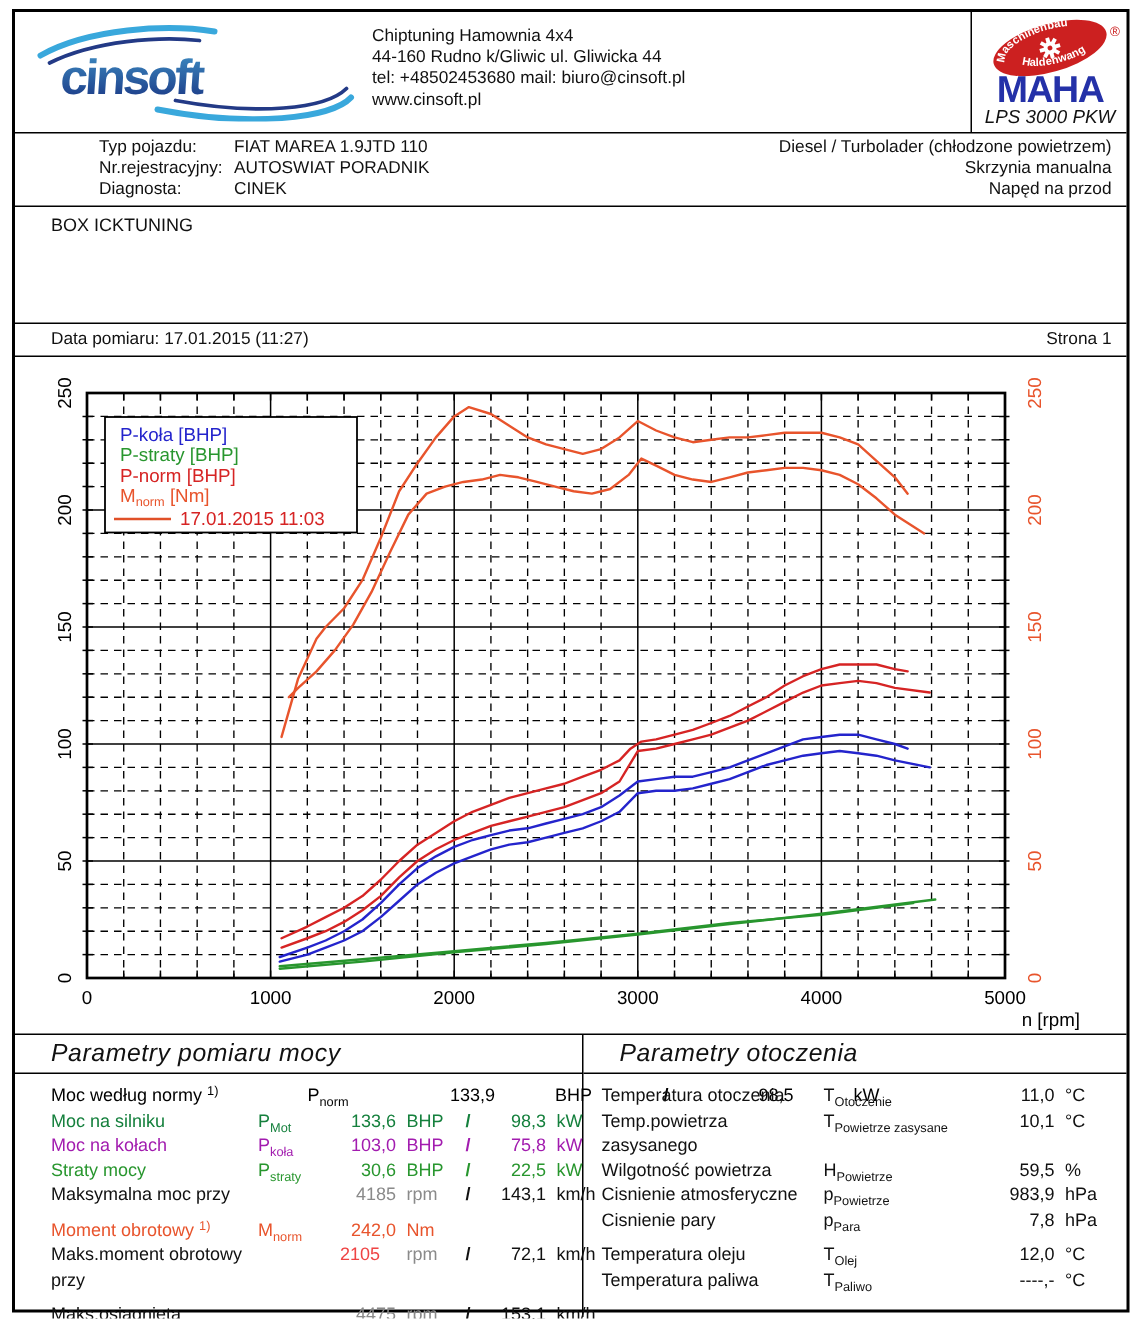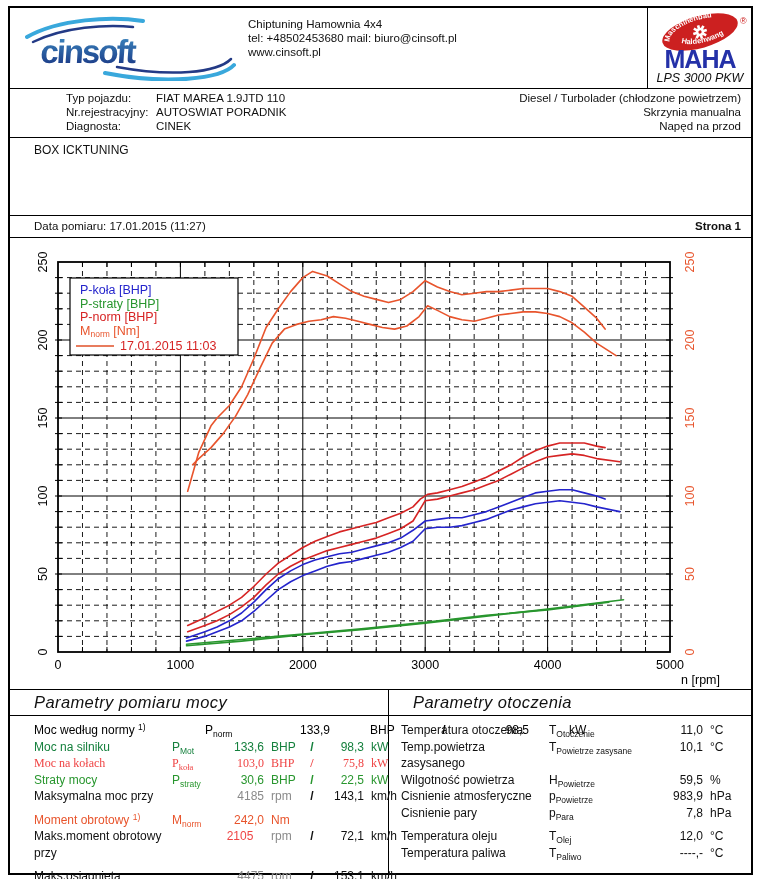--- a/index.html
+++ b/index.html
@@ -11,21 +11,21 @@
   .company{flex:1;padding-top:9px;font-size:11.5px;line-height:14.2px;}
   .maha-box{width:104px;border-left:1.5px solid #000;display:flex;flex-direction:column;align-items:center;justify-content:flex-start;padding-top:2px;box-sizing:border-box;}
   
   .sec{border-top:1.5px solid #000;}
   .info{padding:3px 10px 4px 24px;font-size:11.5px;line-height:13.8px;}
   .i-row{display:flex;margin-left:32px;}
   .i-label{width:90px;}
   .i-right{margin-left:auto;text-align:right;}
   .boxnote{height:78px;box-sizing:border-box;padding:5px 10px 0 24px;font-size:12px;}
   .datarow{height:22px;box-sizing:border-box;padding:4px 10px 0 24px;font-size:11.5px;display:flex;}
-  .datarow .right{margin-left:auto;font-weight:bold;}
+  .datarow .right{margin-left:auto;}
   .chart-sec{height:451px;position:relative;}
   #chart-svg{position:absolute;left:0;top:0;}
   
   .tables{display:flex;height:189px;box-sizing:border-box;}
   .pt{width:379px;box-sizing:border-box;border-right:1.5px solid #000;}
   .et{flex:1;}
   .tbl-title{font-style:italic;font-size:16.5px;padding:3px 0 3px 24px;border-bottom:1.3px solid #000;letter-spacing:0.4px;}
   .tbl-body{padding:6px 0 0 24px;}
   .et .tbl-body{padding-left:12px;}
   .pt-row{display:grid;grid-template-columns:138px 44px 48px 40px 16px 44px 36px;font-size:12px;line-height:16.5px;}
@@ -55,20 +55,21 @@
         </defs>
         <path d="M6,22 C38,4 90,1 122,6" fill="none" stroke="#39a8dc" stroke-width="4" stroke-linecap="round"></path>
         <path d="M12,27 C42,12 86,9 112,12" fill="none" stroke="#233a86" stroke-width="2.5" stroke-linecap="round"></path>
         <text x="22" y="48" font-size="33" font-weight="bold" letter-spacing="-2" fill="url(#lg)" transform="skewX(-4)">cinsoft</text>
         <path d="M96,52 C150,62 196,58 210,44" fill="none" stroke="#233a86" stroke-width="2.5" stroke-linecap="round"></path>
         <path d="M84,58 C146,70 200,64 213,50" fill="none" stroke="#39a8dc" stroke-width="4" stroke-linecap="round"></path>
       </svg>
     </div>
     <div class="company">
       <div>Chiptuning Hamownia 4x4</div>
+      <div>44-160 Rudno k/Gliwic ul. Gliwicka 44</div>
       <div>tel: +48502453680 mail: biuro@cinsoft.pl</div>
       <div>www.cinsoft.pl</div>
     </div>
     <div class="maha-box">
       <svg width="100" height="76" viewBox="0 0 100 76">
         <g transform="rotate(-16 50 22)">
           <ellipse cx="50" cy="22" rx="39" ry="16" fill="#cc2020"></ellipse>
           <defs>
             <path id="arcT" d="M20,27 A32,13 0 0 1 82,19" fill="none"></path>
             <path id="arcB" d="M25,23 A30,12 0 0 0 79,28" fill="none"></path>
@@ -318,21 +319,21 @@
         </div>
         <div class="pt-row" style="color: #15803d;">
           <span class="c-label"><span>Moc na silniku</span><sup></sup></span>
           <span class="c-sym"><span>P</span><sub>Mot</sub></span>
           <span class="c-v1">133,6</span>
           <span class="c-u1">BHP</span>
           <span class="c-sl">/</span>
           <span class="c-v2">98,3</span>
           <span class="c-u2">kW</span>
         </div>
-        <div class="pt-row" style="color: #ef4444; font-family: Liberation Serif, serif;">
+        <div class="pt-row" style="color: #a21caf;">
           <span class="c-label"><span>Moc na kołach</span><sup></sup></span>
           <span class="c-sym"><span>P</span><sub>koła</sub></span>
           <span class="c-v1">103,0</span>
           <span class="c-u1">BHP</span>
           <span class="c-sl">/</span>
           <span class="c-v2">75,8</span>
           <span class="c-u2">kW</span>
         </div>
         <div class="pt-row" style="color: rgb(40, 150, 46);">
           <span class="c-label"><span>Straty mocy</span><sup></sup></span>

